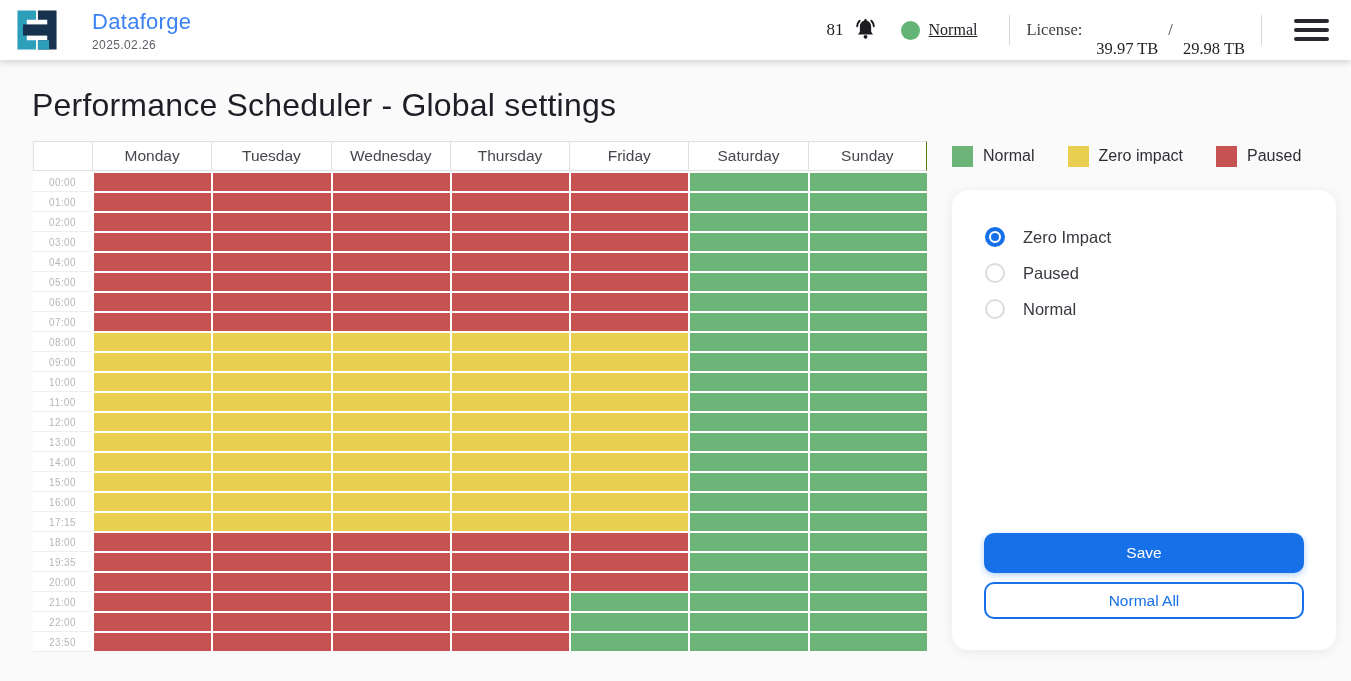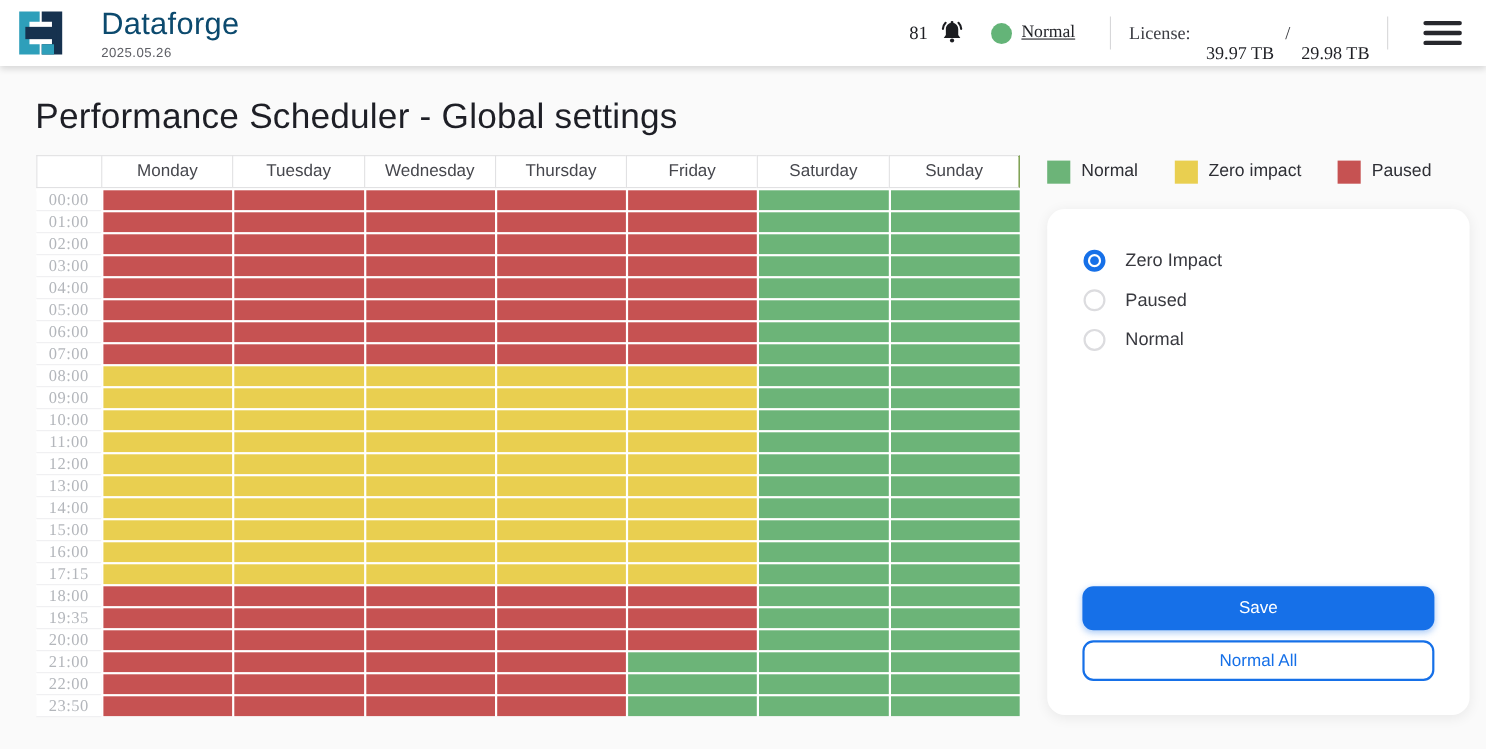--- a/index.html
+++ b/index.html
@@ -13,21 +13,21 @@
   
   .header {
     position: relative; z-index: 5;
     height: 60px; background: #ffffff;
     display: flex; align-items: center;
     padding: 0 20px 0 10px;
     box-shadow: 0 3px 6px rgba(0,0,0,0.14);
   }
   .logo { width: 54px; height: 48px; flex: 0 0 auto; }
   .app-title-block { margin-left: 28px; }
-  .app-name { font-size: 28px; color: #0c4a6e; letter-spacing: 0.3px; }
+  .app-name { font-size: 22px; color: #3b82f6; letter-spacing: 0.3px; }
   .app-version { font-size: 12px; color: #5f6066; margin-top: 3px; letter-spacing: 0.4px; }
   .header-spacer { flex: 1; }
   .header-right { display: flex; align-items: center; font-family: Liberation Serif, serif; }
   .notif-count { font-size: 17px; color: #1d1e22; margin-right: 8px; }
   .bell { width: 27px; height: 27px; margin-right: 22px; cursor: pointer; }
   .status-dot { width: 19px; height: 19px; border-radius: 50%; background: #64b478; margin-right: 9px; }
   .status-link { font-size: 16px; color: #222328; text-decoration: underline; cursor: pointer; margin-right: 16px; }
   .vdiv { width: 1px; height: 30px; background: #d7d7d9; margin: 0 16px; }
   .license { display: flex; align-items: center; font-size: 16.5px; color: #222328; }
   .license-label { color: #3d3e44; margin-right: 14px; }
@@ -55,22 +55,22 @@
     display: flex; align-items: center; justify-content: center;
     font-size: 15.5px; color: #46474d; background: #fff;
   }
   .sched-header .hcell:last-child { border-right: 1px solid #4d7c0f; }
   .sched-body {
     display: grid; grid-template-columns: 59px repeat(7, 1fr);
     grid-auto-rows: 18px; gap: 2px; background: #ffffff; padding-top: 2px;
   }
   .tcell {
     display: flex; align-items: center; justify-content: center;
-    font-size: 15px; color: #b3b6bb; letter-spacing: 0.4px;
-    background: #fff; box-shadow: 0 1px 0 #efeff1; font-family: Liberation Serif, serif;
+    font-size: 10px; color: #b3b6bb; letter-spacing: 0.4px;
+    background: #fff; box-shadow: 0 1px 0 #efeff1;
   }
   .scell { cursor: pointer; }
 
   
   .right-col { margin-left: 25px; width: 384px; }
   .legend { display: flex; align-items: center; gap: 33px; height: 24px; margin-top: 3px; }
   .legend-item { display: flex; align-items: center; gap: 10px; }
   .legend-swatch { width: 21px; height: 21px; }
   .legend-label { font-size: 16px; color: #2e2f35; }
 
@@ -112,21 +112,21 @@
 
 <header class="header">
   <svg class="logo" viewBox="0 0 58 50">
     <path d="M28 4 H8 V46 H28 V36 H18 V14 H28 Z" fill="#2e9fba"></path>
     <path d="M30 4 H50 V46 H30 V36 H40 V14 H30 Z" fill="#16324f"></path>
     <rect x="14" y="19" width="30" height="12" fill="#16324f"></rect>
     <rect x="30" y="36" width="12" height="10" fill="#2e9fba"></rect>
   </svg>
   <div class="app-title-block">
     <div class="app-name">Dataforge</div>
-    <div class="app-version">2025.05.26</div>
+    <div class="app-version">2025.02.26</div>
   </div>
   <div class="header-spacer"></div>
   <div class="header-right">
     <span class="notif-count">81</span>
     <svg class="bell" viewBox="0 0 24 24">
       <path fill="#1c1d21" d="M12 3.2c-3 0-5 2.4-5 5.4v4.6l-1.7 2.4h13.4L17 13.2V8.6c0-3-2-5.4-5-5.4z"></path>
       <rect x="10.9" y="1.8" width="2.2" height="2.4" rx="1" fill="#1c1d21"></rect>
       <circle cx="12" cy="17.6" r="1.7" fill="#1c1d21"></circle>
       <path d="M4.6 8.2a7.6 7.6 0 0 1 2.2-4.9" stroke="#1c1d21" stroke-width="1.7" fill="none" stroke-linecap="round"></path>
       <path d="M19.4 8.2a7.6 7.6 0 0 0-2.2-4.9" stroke="#1c1d21" stroke-width="1.7" fill="none" stroke-linecap="round"></path>

